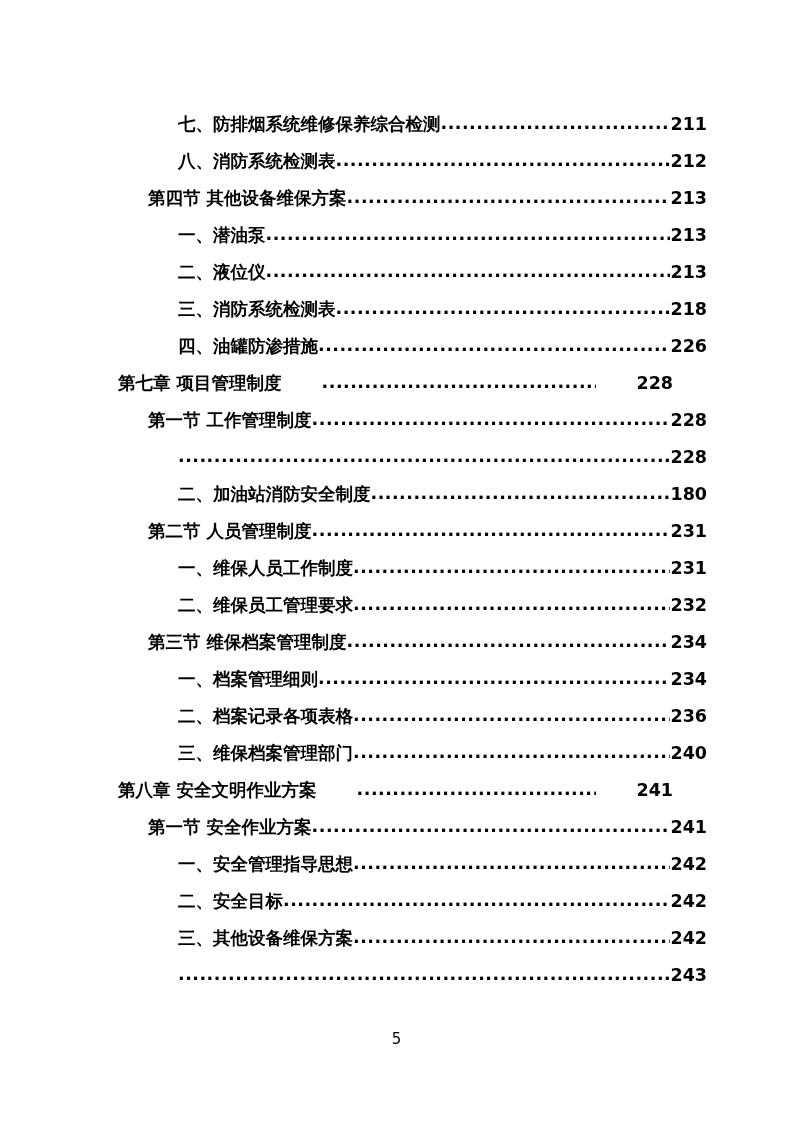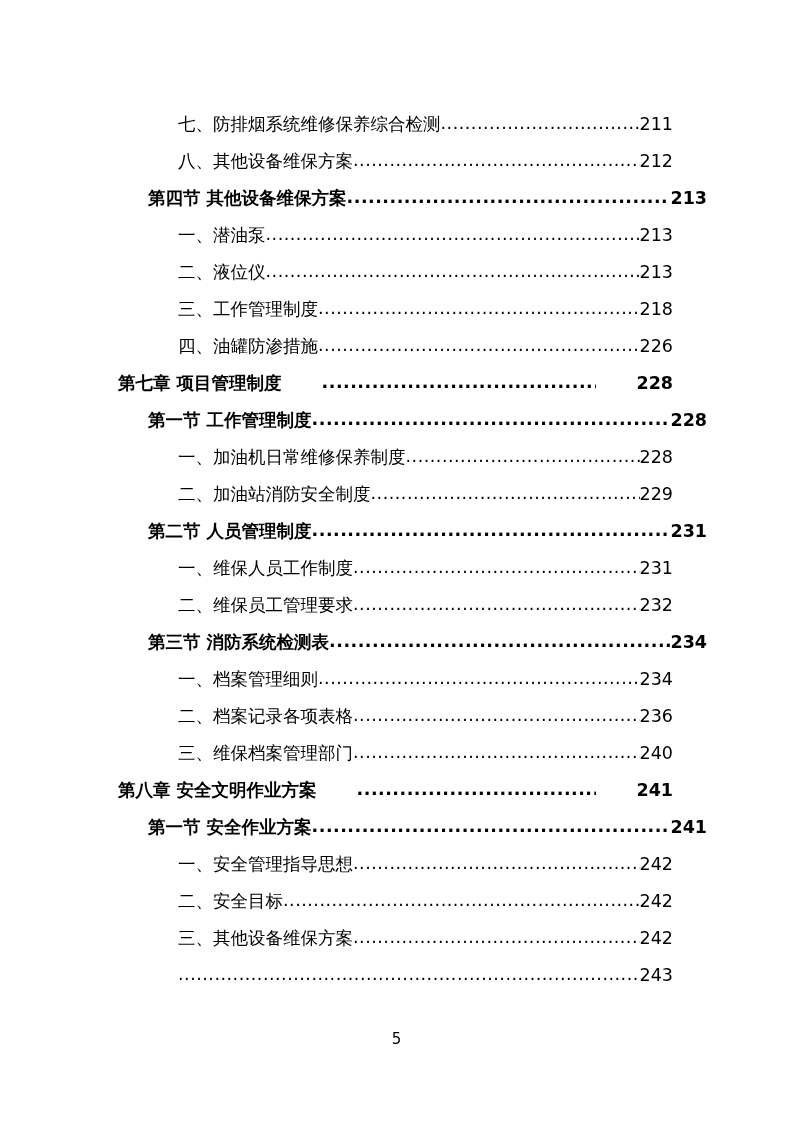--- a/index.html
+++ b/index.html
@@ -49,21 +49,21 @@
   }
   .toc-row .page-num {
     flex: 0 0 auto;
     text-align: left;
     margin-top: 8px;
   }
 
   
   .lvl-chapter { padding-left: 118px; padding-right: 120px; font-weight: bold; gap: 40px; }
   .lvl-section { padding-left: 148px; padding-right: 86px; font-weight: bold; }
-  .lvl-item    { padding-left: 178px; padding-right: 120px; font-weight: normal; }
+  .lvl-item    { padding-left: 178px; padding-right: 86px; font-weight: bold; }
 
   .lvl-chapter .page-num,
   .lvl-section .page-num { font-weight: bold; }
 
   .footer {
     position: absolute;
     left: 0;
     top: 1030px;
     width: 793px;
     text-align: center;
@@ -76,86 +76,85 @@
 
 <div class="page">
 
   <div class="toc" id="toc-container">
       <div class="toc-row lvl-item">
         <span class="label">七、防排烟系统维修保养综合检测</span>
         <span class="leader">.........................................................................................</span>
         <span class="page-num">211</span>
       </div>
       <div class="toc-row lvl-item">
-        <span class="label">八、其他设备维保方案</span>
+        <span class="label">八、消防系统检测表</span>
         <span class="leader">.........................................................................................</span>
         <span class="page-num">212</span>
       </div>
       <div class="toc-row lvl-section">
         <span class="label">第四节  其他设备维保方案</span>
         <span class="leader">.........................................................................................</span>
         <span class="page-num">213</span>
       </div>
       <div class="toc-row lvl-item">
         <span class="label">一、潜油泵</span>
         <span class="leader">.........................................................................................</span>
         <span class="page-num">213</span>
       </div>
       <div class="toc-row lvl-item">
         <span class="label">二、液位仪</span>
         <span class="leader">.........................................................................................</span>
         <span class="page-num">213</span>
       </div>
       <div class="toc-row lvl-item">
-        <span class="label">三、工作管理制度</span>
+        <span class="label">三、消防系统检测表</span>
         <span class="leader">.........................................................................................</span>
         <span class="page-num">218</span>
       </div>
       <div class="toc-row lvl-item">
         <span class="label">四、油罐防渗措施</span>
         <span class="leader">.........................................................................................</span>
         <span class="page-num">226</span>
       </div>
       <div class="toc-row lvl-chapter">
         <span class="label">第七章  项目管理制度</span>
         <span class="leader">.........................................................................................</span>
         <span class="page-num">228</span>
       </div>
       <div class="toc-row lvl-section">
         <span class="label">第一节  工作管理制度</span>
         <span class="leader">.........................................................................................</span>
         <span class="page-num">228</span>
       </div>
       <div class="toc-row lvl-item">
-        <span class="label">一、加油机日常维修保养制度</span>
         <span class="leader">.........................................................................................</span>
         <span class="page-num">228</span>
       </div>
       <div class="toc-row lvl-item">
         <span class="label">二、加油站消防安全制度</span>
         <span class="leader">.........................................................................................</span>
-        <span class="page-num">229</span>
+        <span class="page-num">180</span>
       </div>
       <div class="toc-row lvl-section">
         <span class="label">第二节  人员管理制度</span>
         <span class="leader">.........................................................................................</span>
         <span class="page-num">231</span>
       </div>
       <div class="toc-row lvl-item">
         <span class="label">一、维保人员工作制度</span>
         <span class="leader">.........................................................................................</span>
         <span class="page-num">231</span>
       </div>
       <div class="toc-row lvl-item">
         <span class="label">二、维保员工管理要求</span>
         <span class="leader">.........................................................................................</span>
         <span class="page-num">232</span>
       </div>
       <div class="toc-row lvl-section">
-        <span class="label">第三节  消防系统检测表</span>
+        <span class="label">第三节  维保档案管理制度</span>
         <span class="leader">.........................................................................................</span>
         <span class="page-num">234</span>
       </div>
       <div class="toc-row lvl-item">
         <span class="label">一、档案管理细则</span>
         <span class="leader">.........................................................................................</span>
         <span class="page-num">234</span>
       </div>
       <div class="toc-row lvl-item">
         <span class="label">二、档案记录各项表格</span>

